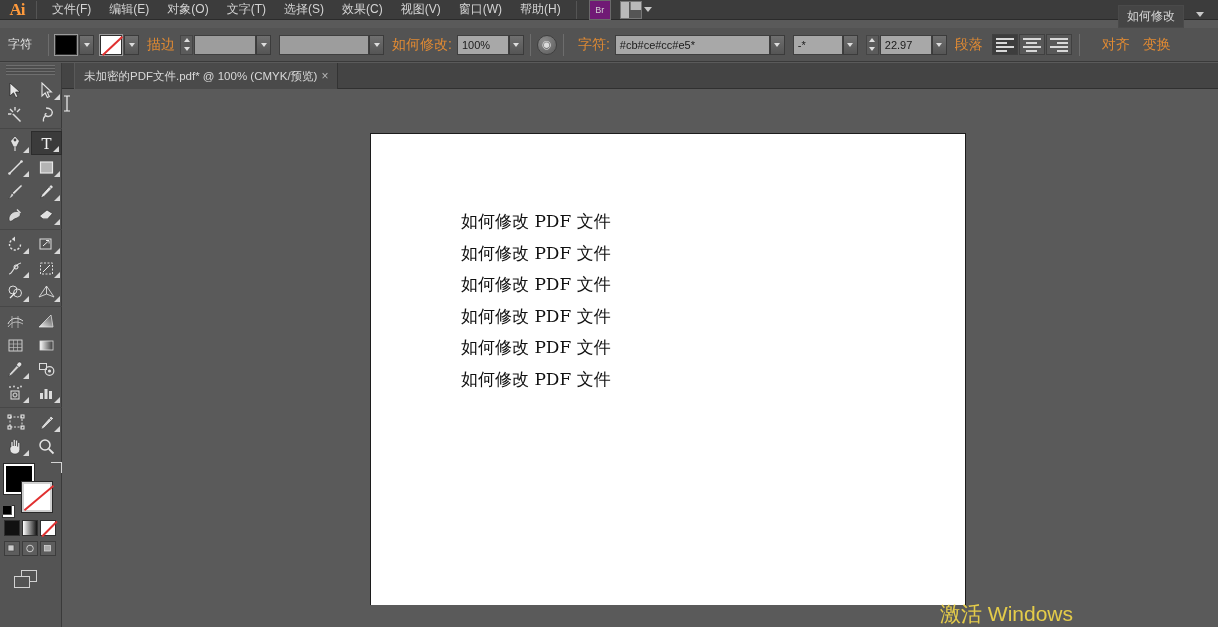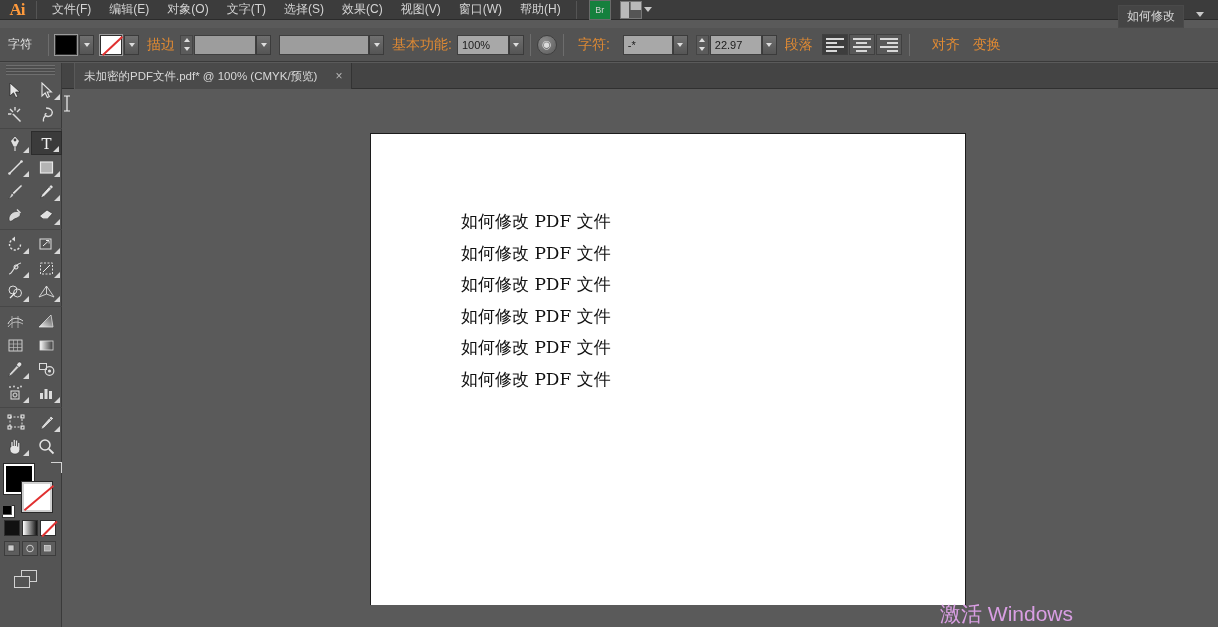--- a/index.html
+++ b/index.html
@@ -30,21 +30,21 @@
   }
   .menu-sep {
     width: 1px; height: 18px; background: #555; margin: 0 6px;
   }
   .menu-item {
     color: #d4d4d4; font-size: 12px;
     padding: 4px 9px; cursor: default; white-space: nowrap;
   }
   .mb-icon {
     width: 22px; height: 20px; margin-left: 6px;
-    border: 1px solid #6a6a6a; background: #15803d;
+    border: 1px solid #6a6a6a; background: #701a75;
     display: flex; align-items: center; justify-content: center;
     color: #cfcfcf; font-size: 9px;
   }
   .ws-switcher {
     margin-left: 9px; display: flex; align-items: center; gap: 2px;
   }
   .ws-icon {
     width: 22px; height: 18px; border: 1px solid #777; background: #555;
     position: relative; overflow: hidden;
   }
@@ -142,21 +142,21 @@
   .al-r { align-items:flex-end; padding-left:0; padding-right:3px;}
   .al-r i:nth-child(odd){width:18px;} .al-r i:nth-child(even){width:11px;}
 
   
   .tabbar {
     position: absolute; left: 62px; top: 63px; width: 1156px; height: 26px;
     background: #444; border-bottom: 1px solid #303030;
   }
   .doc-tab {
     position: absolute; left: 12px; top: 0; height: 26px;
-    display: flex; align-items: center; gap: 18px;
+    display: flex; align-items: center; gap: 4px;
     padding: 0 9px; background: #4a4a4a;
     border-left: 1px solid #595959; border-right: 1px solid #333;
   }
   .doc-tab-title { color: #d8d8d8; font-size: 11.5px; white-space: nowrap; }
   .doc-tab-close { color: #b6b6b6; font-size: 12px; line-height: 1; }
 
   
   .toolpanel {
     position: absolute; left: 0; top: 63px; width: 62px; height: 564px;
     background: #545454; border-right: 1px solid #3a3a3a;
@@ -251,21 +251,21 @@
 
   
   .text-cursor {
     position: absolute; left: 63px; top: 95px;
     width: 8px; height: 17px; z-index: 30;
   }
 
   
   .watermark {
     position: absolute; left: 940px; top: 600px;
-    color: #f0abfc; font-size: 21px; opacity: .85;
+    color: #fde047; font-size: 21px; opacity: .85;
     white-space: nowrap; pointer-events: none;
   }
 </style>
 </head>
 <body>
 
 <div id="app">
 
   <div class="menubar">
     <div class="ai-logo">Ai</div>
@@ -324,34 +324,40 @@
 
     <div style="width:8px"></div>
 
     <div class="sw-group">
       <div class="field empty" style="width:90px"></div>
       <div class="field-drop">
           <div class="caret-dn"></div>
         </div>
     </div>
 
-    <div class="cb-label-orange">基本功能:</div>
+    <div class="cb-label-orange">如何修改:</div>
 
     <div class="sw-group">
       <div class="field" style="width:52px">100%</div>
       <div class="field-drop">
           <div class="caret-dn"></div>
         </div>
     </div>
 
     <div class="cb-sep"></div>
     <div class="globe-btn">◉</div>
     <div class="cb-sep"></div>
 
     <div class="cb-label-orange">字符:</div>
+    <div class="sw-group">
+      <div class="field" style="width:155px">#cb#ce#cc#e5*</div>
+      <div class="field-drop">
+          <div class="caret-dn"></div>
+        </div>
+    </div>
 
     <div style="width:8px"></div>
 
     <div class="sw-group">
       <div class="field" style="width:50px">-*</div>
       <div class="field-drop">
           <div class="caret-dn"></div>
         </div>
     </div>
 

